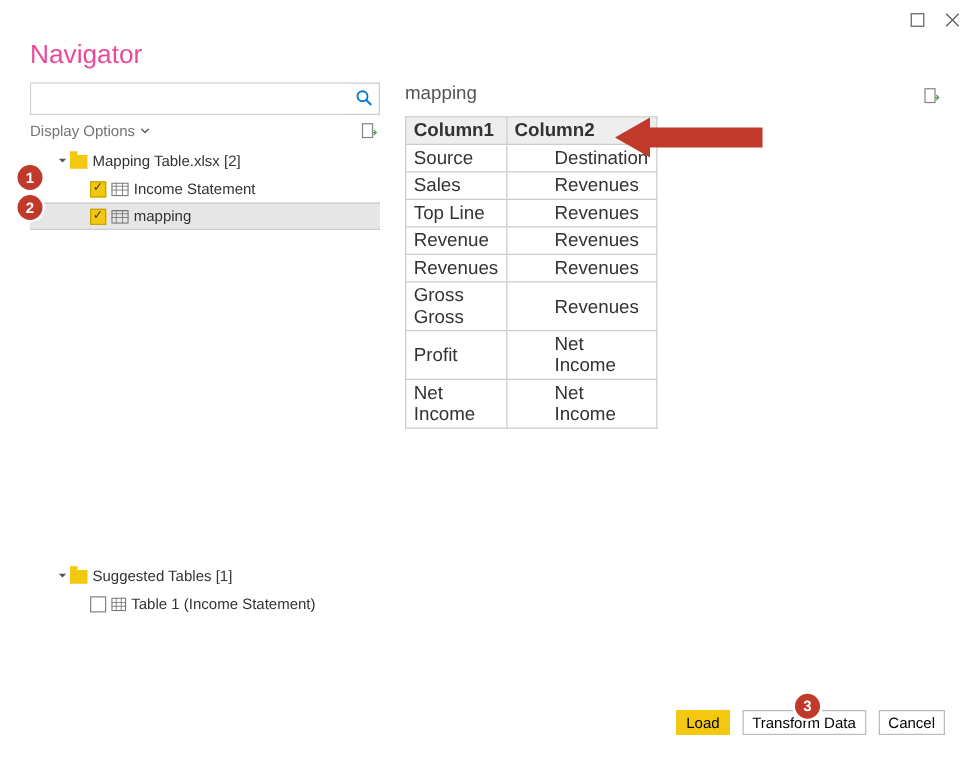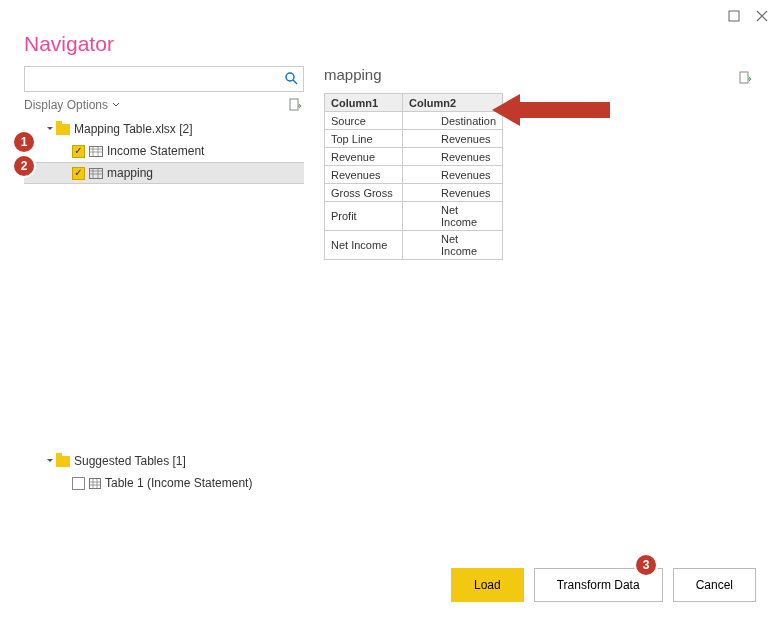--- a/index.html
+++ b/index.html
@@ -40,30 +40,30 @@
   .table-icon svg, .grid-icon svg { display:block;}
 
   .indent-1 { padding-left: 20px; }
   .indent-2 { padding-left: 44px; }
 
   .suggested-gap { flex:1; }
 
   .right-header { display:flex; justify-content:space-between; align-items:center; padding-right:4px; }
   .right-header h2 { font-size: 15px; color:#555; font-weight:400; margin:0 0 10px 0; }
 
-  table.preview { border-collapse: collapse; font-size: 11px; color:#333; }
+  table.preview { border-collapse: collapse; font-size: 15px; color:#333; }
   table.preview th, table.preview td { border:1px solid #ccc; padding:2px 6px; height:18px; text-align:left; }
   table.preview th { background:#eee; font-weight:600; }
   table.preview td.col1 { width:78px; }
   table.preview td.col2 { width:78px;padding-left:38px; }
   table.preview th.col1 { width:78px; }
   table.preview th.col2 { width:78px; }
 
   .footer { display:flex; justify-content:flex-end; gap:10px; padding: 10px 24px; }
-  .btn { height:34px; padding:0 22px; font-size:12px; border:1px solid #bbb; background:#fff; cursor:pointer; }
+  .btn { height:20px; padding:0 7px; font-size:12px; border:1px solid #bbb; background:#fff; cursor:pointer; }
   .btn.primary { background:#f2c811; border-color:#f2c811; font-weight:500; }
 
   .callout { position:absolute; width:20px; height:20px; border-radius:50%; background:#c0392b; color:#fff; font-size:12px; font-weight:700; display:flex; align-items:center; justify-content:center; box-shadow:0 0 0 2px #fff; z-index:50; }
 
   .arrow { position:absolute; z-index:40; }
   .arrow svg { display:block; }
 </style>
 </head>
 <body>
 
@@ -190,20 +190,24 @@
           <th class="col1">Column1</th>
           <th class="col2">Column2</th>
         </tr>
       </thead>
       <tbody id="preview-body">
           <tr>
             <td class="col1">Source</td>
             <td class="col2">Destination</td>
           </tr>
           <tr>
+            <td class="col1">Sales</td>
+            <td class="col2">Revenues</td>
+          </tr>
+          <tr>
             <td class="col1">Top Line</td>
             <td class="col2">Revenues</td>
           </tr>
           <tr>
             <td class="col1">Revenue</td>
             <td class="col2">Revenues</td>
           </tr>
           <tr>
             <td class="col1">Revenues</td>
             <td class="col2">Revenues</td>

